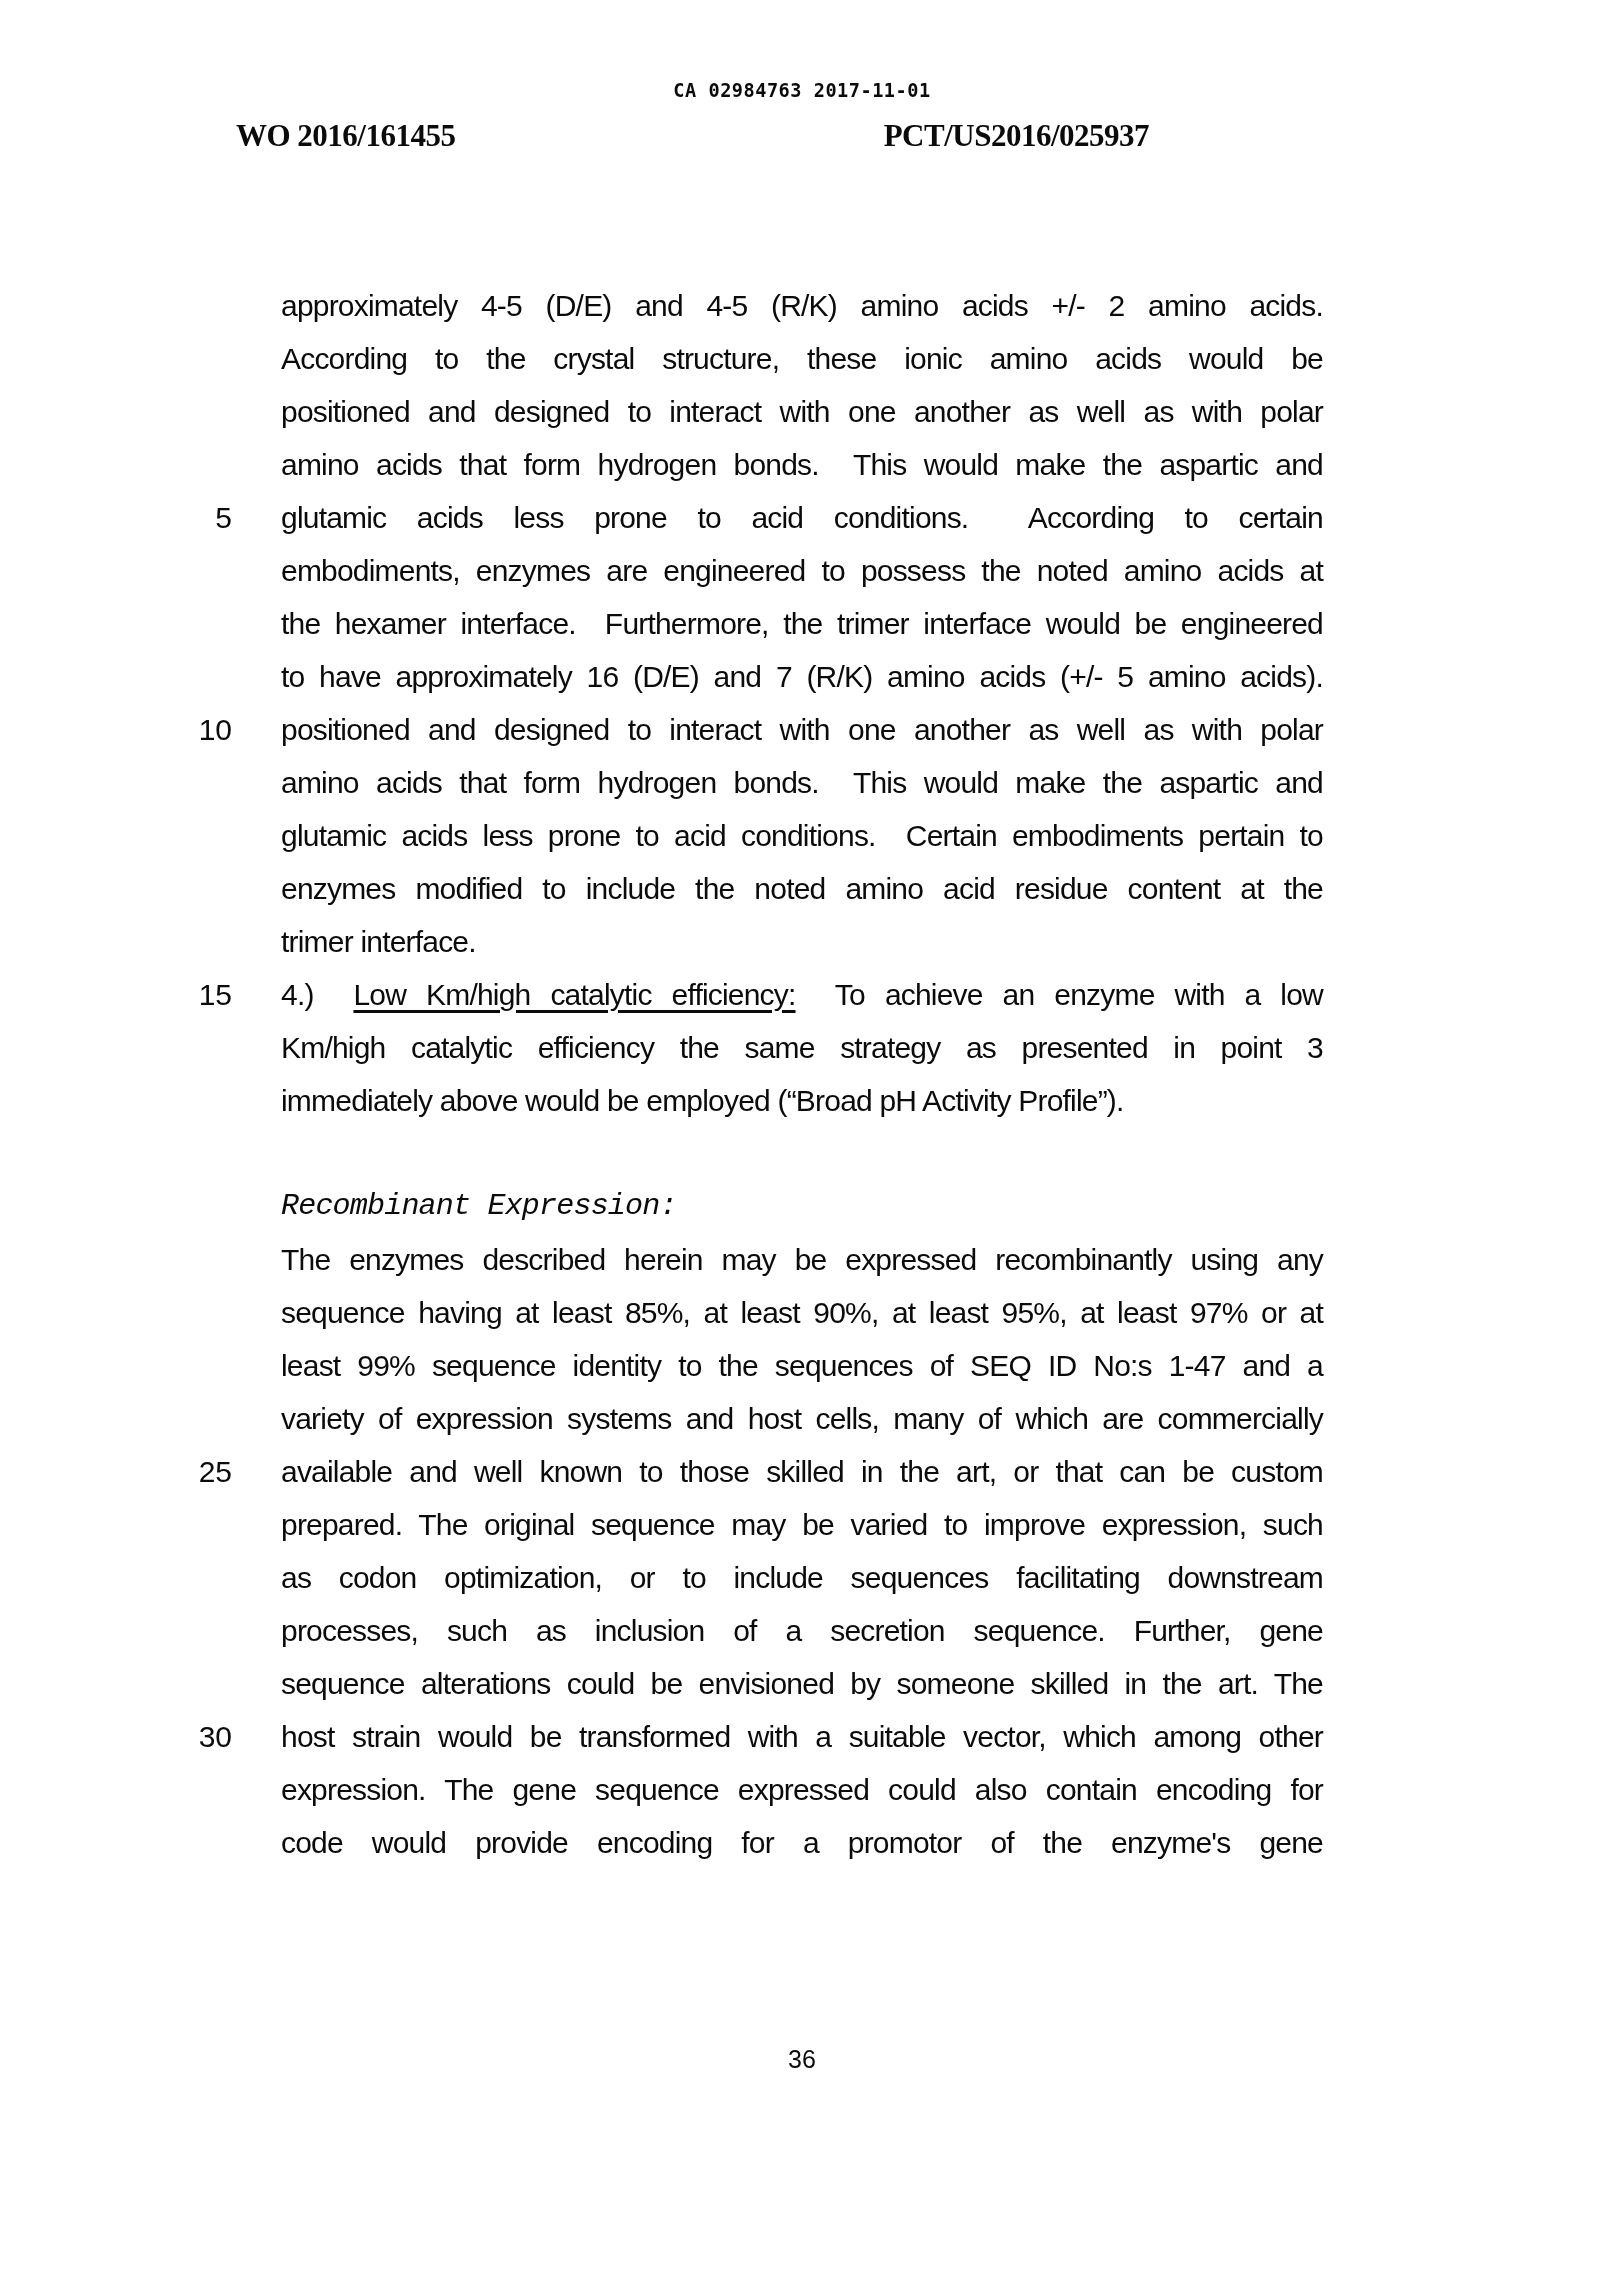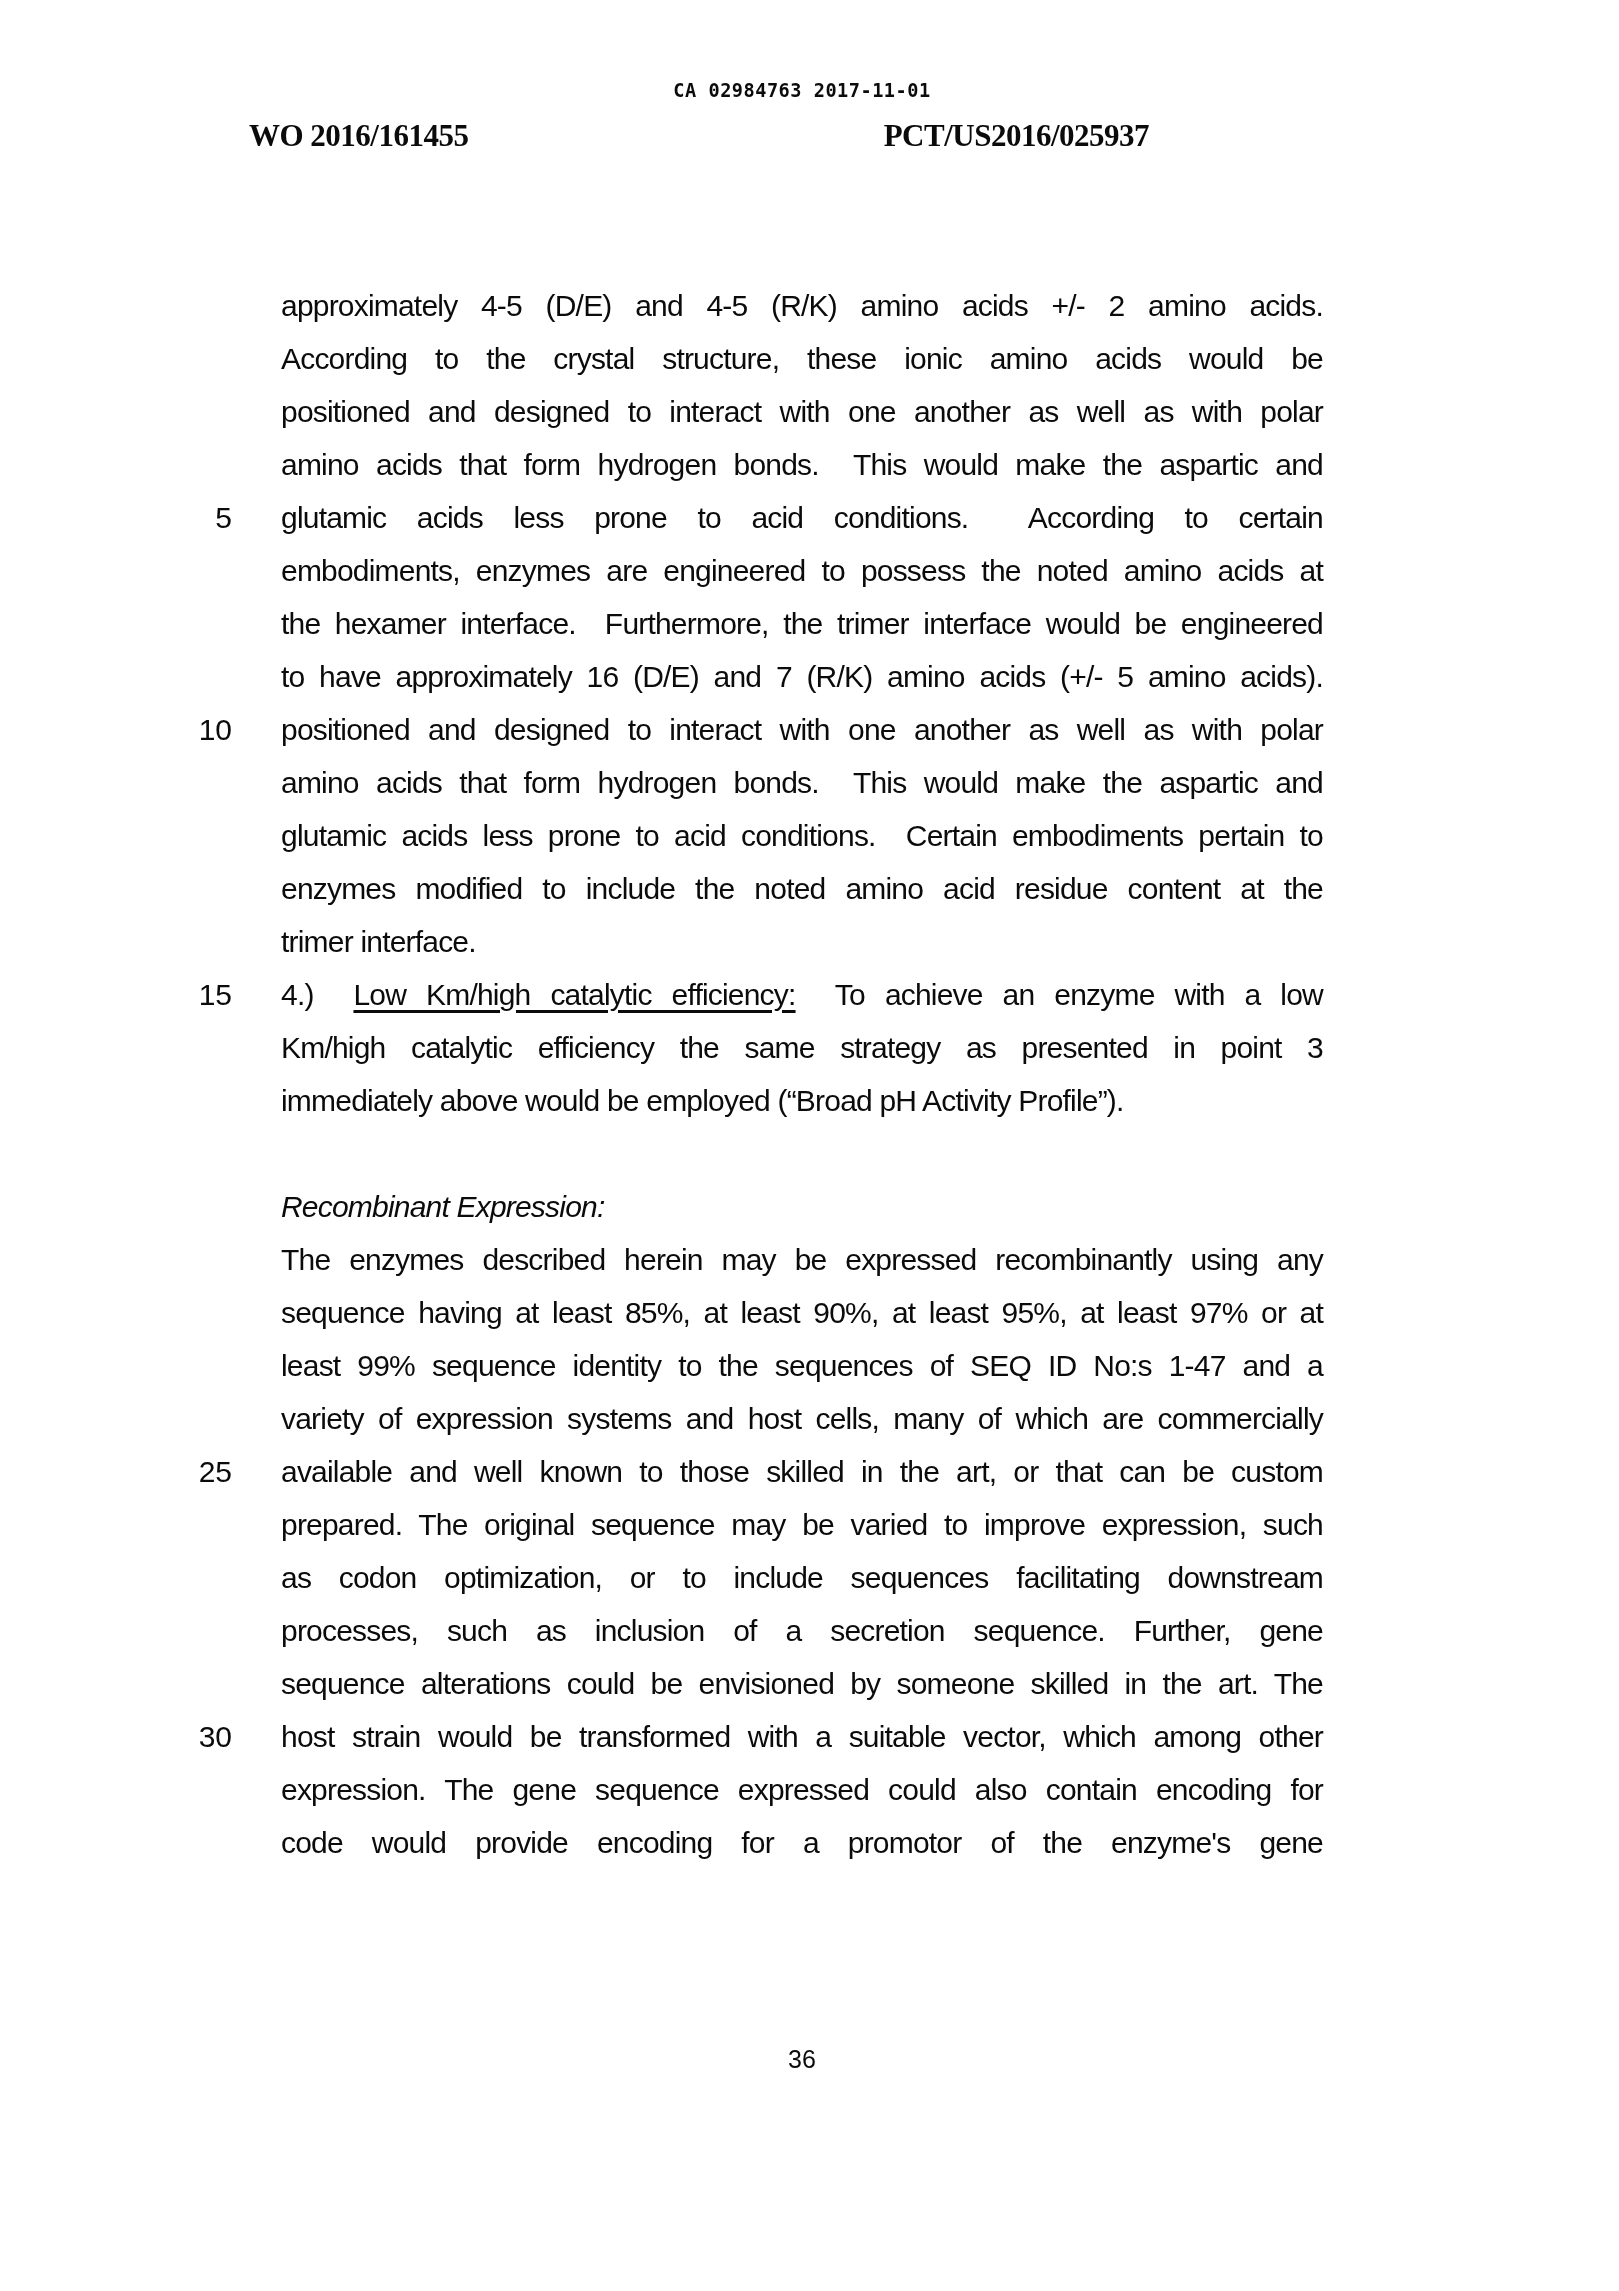--- a/index.html
+++ b/index.html
@@ -25,21 +25,21 @@
     text-align: center;
     font-family: "DejaVu Sans Mono", monospace;
     font-weight: bold;
     font-size: 18.6px;
     letter-spacing: 0.5px;
   }
   
   .hdr-wo {
     position: absolute;
     top: 118px;
-    left: 249px;
+    left: 236px;
     font-family: "Liberation Serif", serif;
     font-weight: bold;
     font-size: 31px;
     letter-spacing: -0.5px;
   }
   .hdr-pct {
     position: absolute;
     top: 118px;
     right: 228px;
     font-family: "Liberation Serif", serif;
@@ -63,20 +63,21 @@
   }
   .row .txt {
     text-align: left;
   }
   .row.just .txt {
     text-align: justify;
     text-align-last: justify;
   }
   .row.ital .txt {
     font-style: italic;
+    font-family: Liberation Mono, monospace;
   }
   .num {
     position: absolute;
     left: -103px;
     width: 54px;
     text-align: right;
     letter-spacing: 0;
   }
   .und {
     text-decoration: underline;

